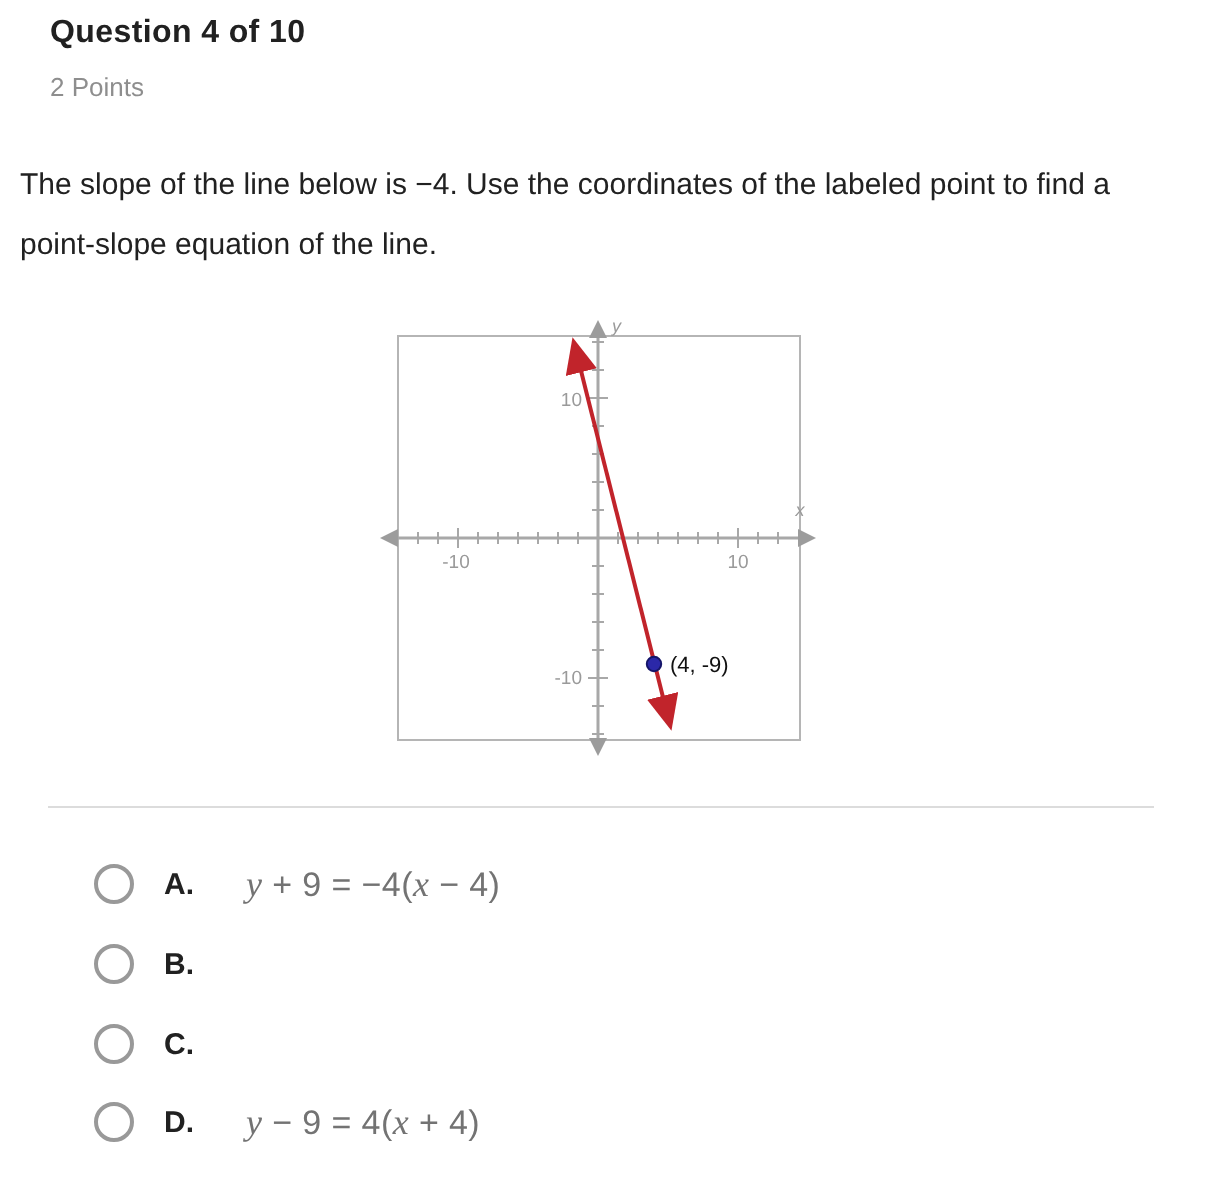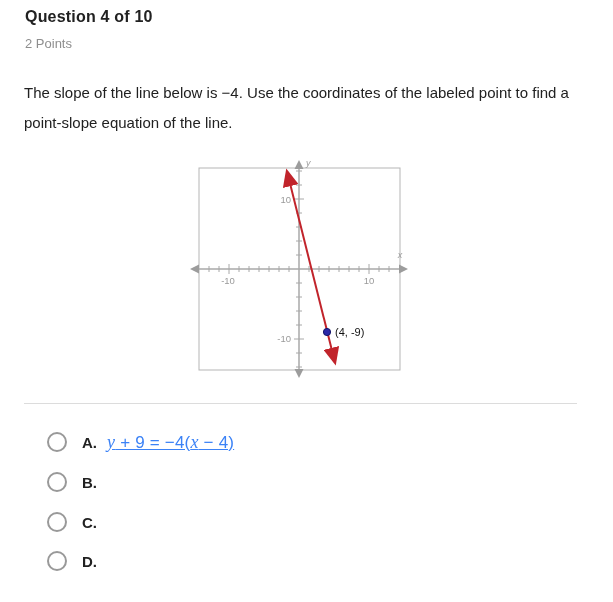--- a/index.html
+++ b/index.html
@@ -16,21 +16,21 @@
   .q-title {
     position:absolute; left:25px; top:8px;
     font-size:16px; font-weight:bold; color:#212121;
     letter-spacing:0.2px;
   }
   .q-points {
     position:absolute; left:25px; top:36px;
     font-size:13px; color:#8e8e8e;
   }
   .q-text {
-    position:absolute; left:24px; top:78px; width:552px;
+    position:absolute; left:10px; top:78px; width:552px;
     font-size:15px; line-height:30px; color:#212121;
   }
 
   .figure {
     position:absolute; left:186px; top:156px;
     width:230px; height:230px;
   }
 
   .divider {
     position:absolute; left:24px; top:403px;
@@ -48,25 +48,24 @@
   .radio {
     width:20px; height:20px; border-radius:50%;
     border:2px solid #999; background:#fff;
     flex:0 0 auto; cursor:pointer;
   }
   .opt-letter {
     margin-left:15px;
     font-size:15px; font-weight:bold; color:#212121;
   }
   .opt-eq {
-    margin-left:10px;
-    font-size:17px; color:#3b82f6;
+    margin-left:26px;
+    font-size:17px; color:#737373;
     letter-spacing:0.2px;
     white-space:nowrap;
-    text-decoration:underline;
   }
   .opt-eq i { font-style:italic; font-family:"Liberation Serif", serif; font-size:18px; }
 
   .gtext { font-size:9.5px; fill:#9a9a9a; }
   .gaxisletter { font-size:9px; fill:#9a9a9a; font-style:italic; }
   .gpointlabel { font-size:11px; fill:#111; }
 </style>
 </head>
 <body>
 
@@ -157,15 +156,16 @@
     <span class="radio"></span>
     <span class="opt-letter">B.</span>
   </div>
   <div class="option-row row-c">
     <span class="radio"></span>
     <span class="opt-letter">C.</span>
   </div>
   <div class="option-row row-d">
     <span class="radio"></span>
     <span class="opt-letter">D.</span>
+    <span class="opt-eq"><i>y</i> − 9 = 4(<i>x</i> + 4)</span>
   </div>
 
 </div>
 
 </body></html>

